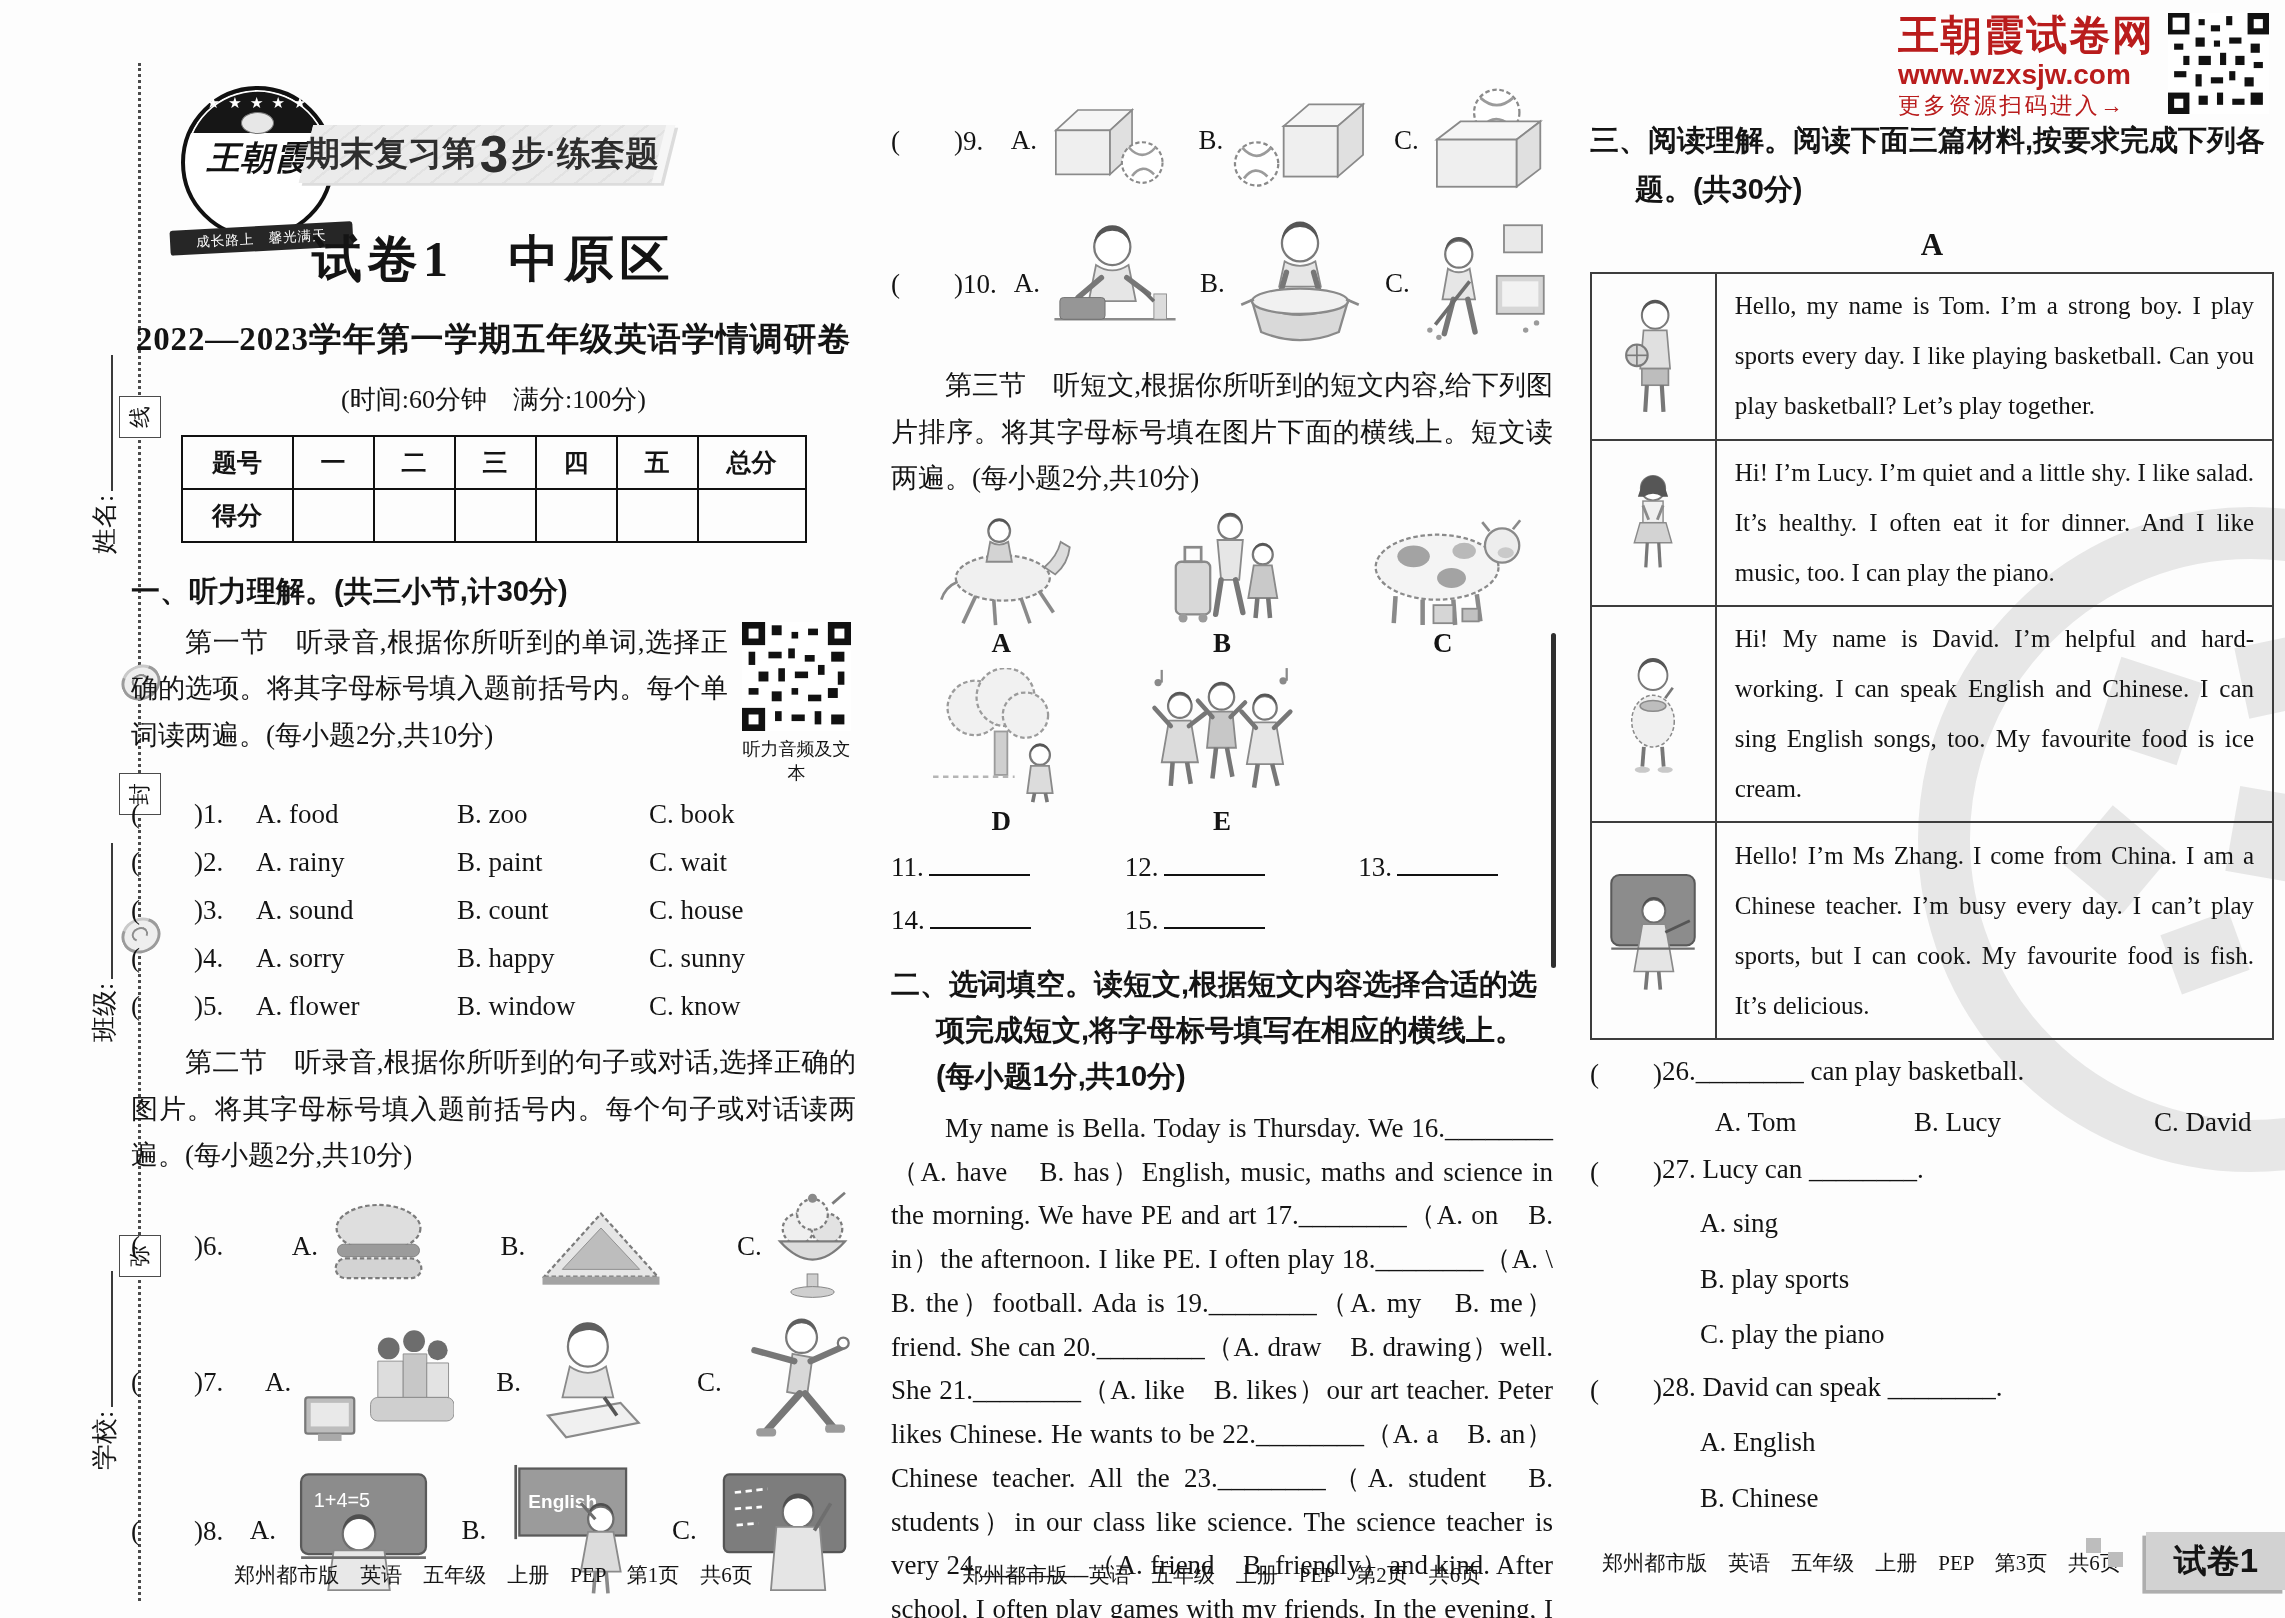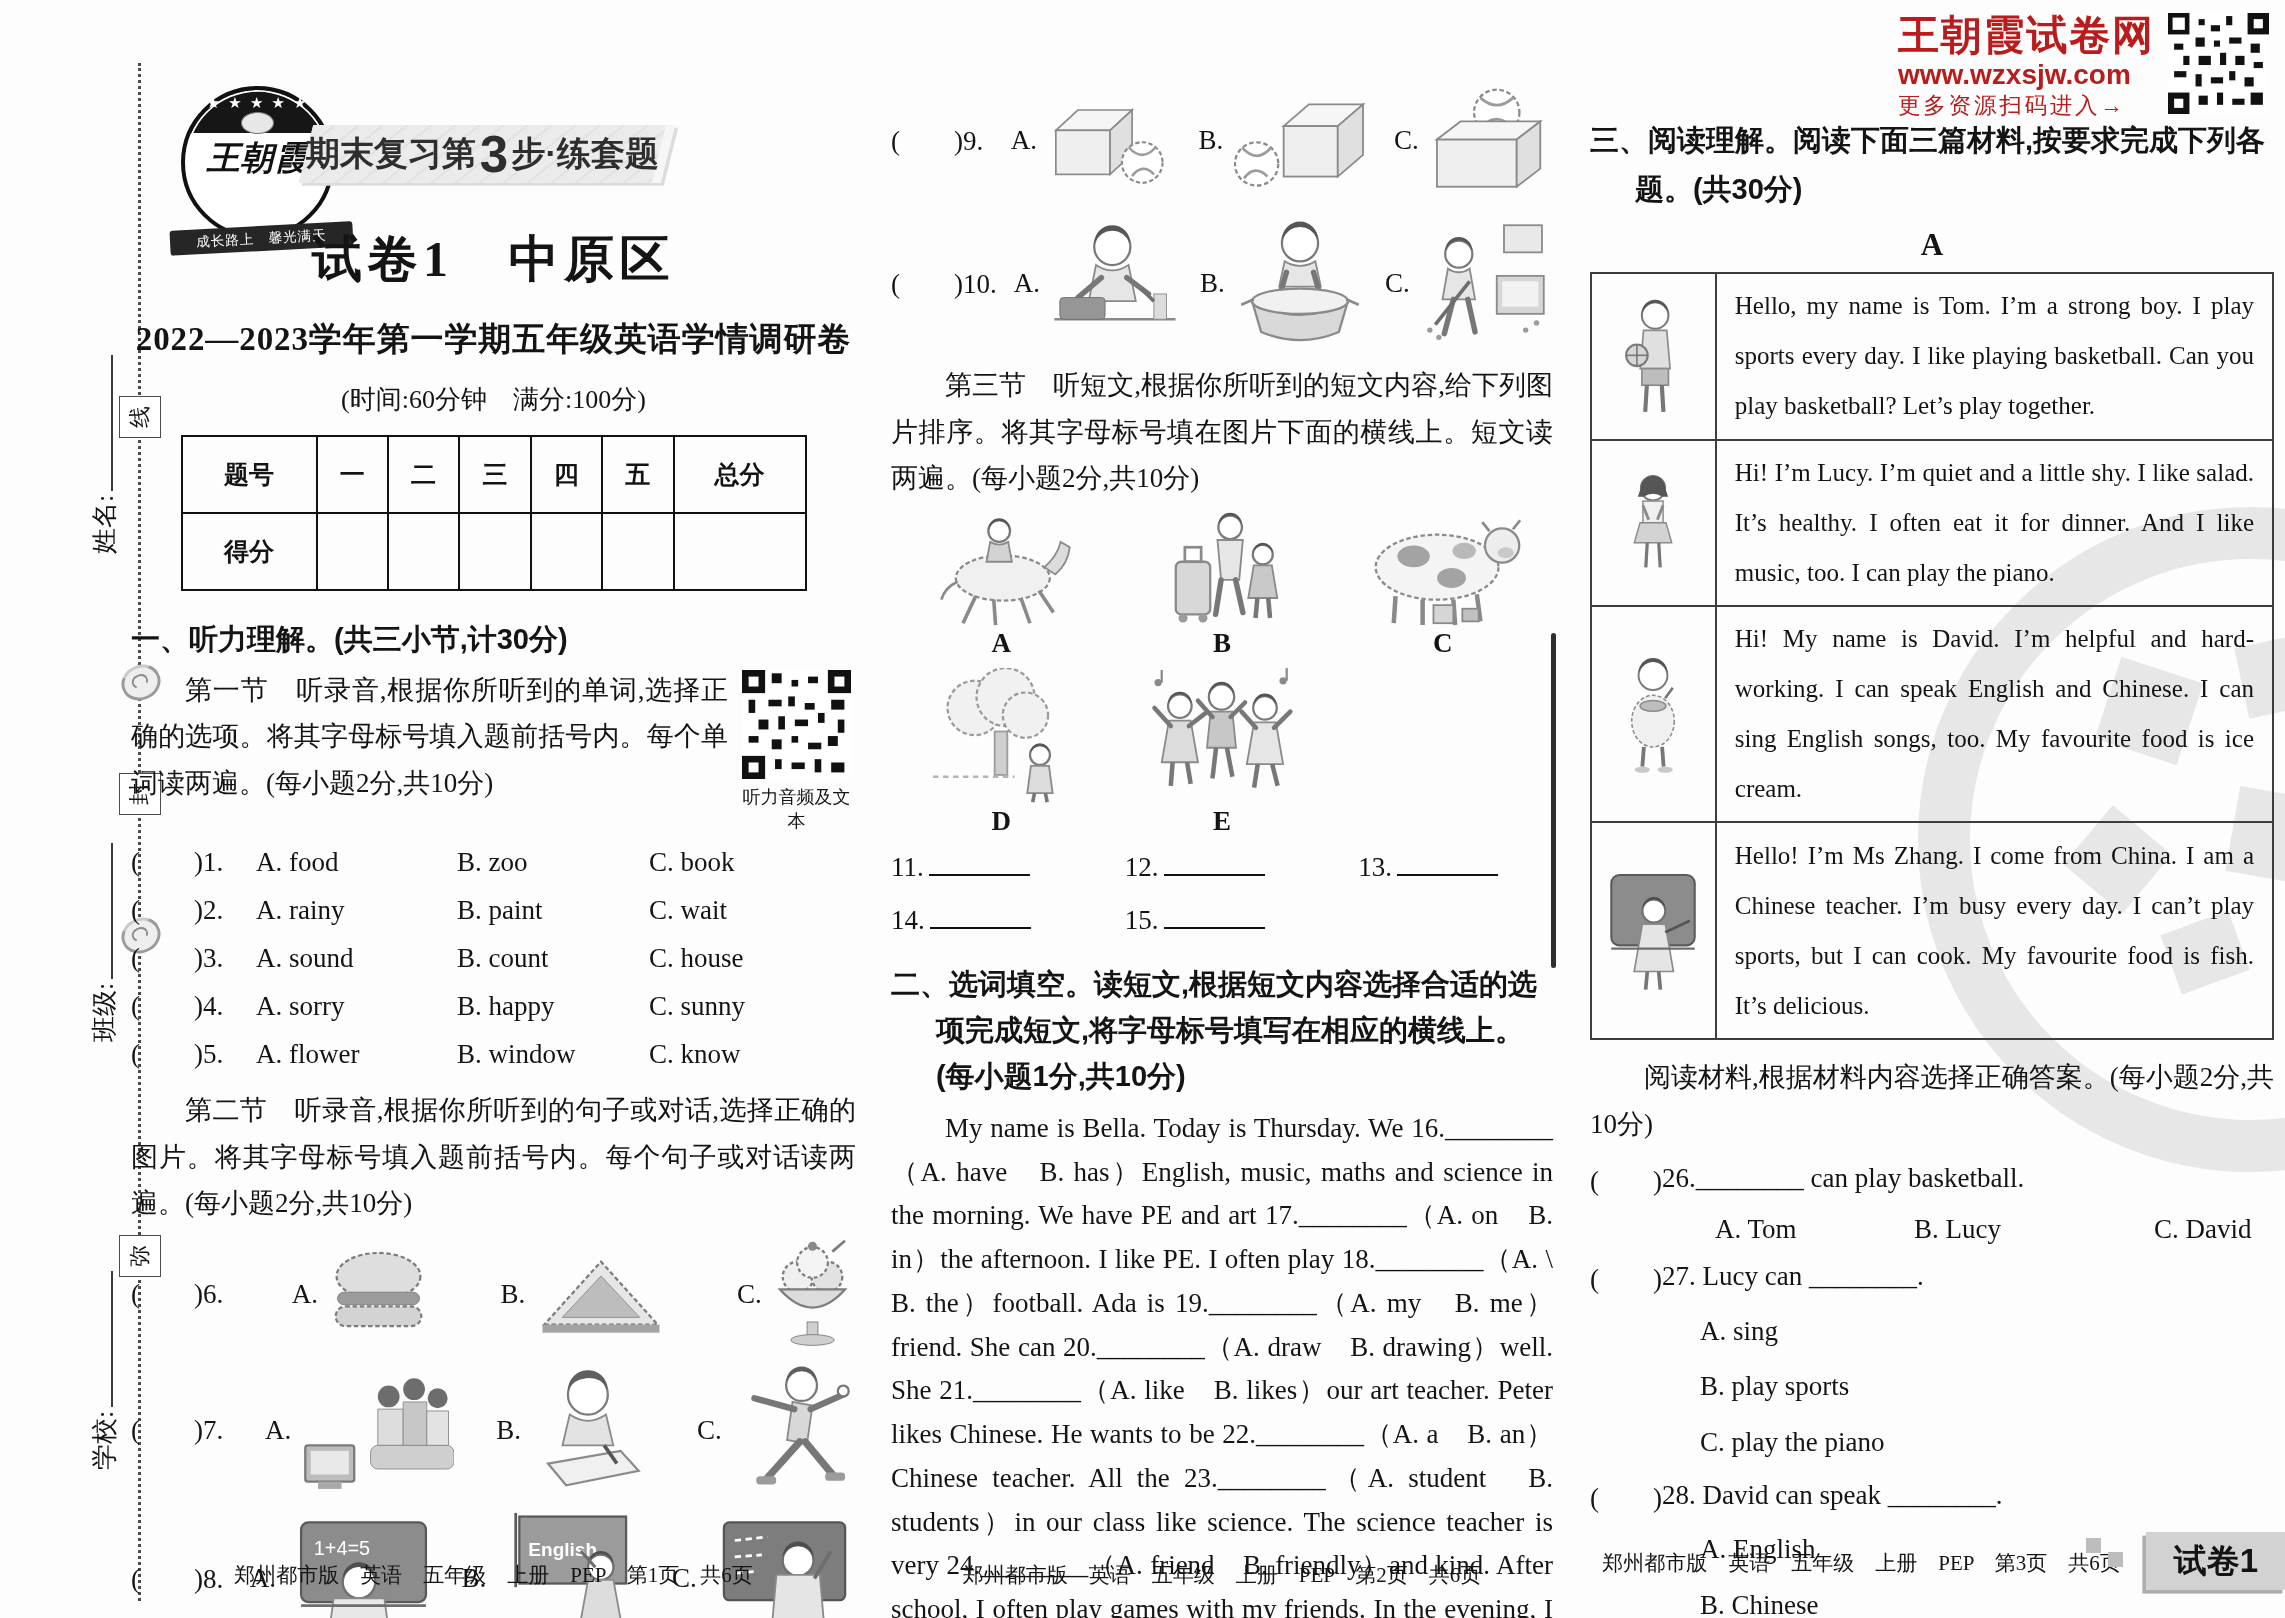--- a/index.html
+++ b/index.html
@@ -42,21 +42,21 @@
   .brand-more{font-weight:400;font-size:22.6px;line-height:1.3;letter-spacing:2.7px;}
   
   .col{position:absolute;top:81px;}
   .col1{left:131px;width:725px;}
   .col2{left:891px;top:87px;width:662px;}
   .col3{left:1590px;top:116px;width:684px;z-index:2;}
   .title{margin-top:145px;text-align:center;font-weight:700;font-size:50px;letter-spacing:5.4px;}
   .subtitle{margin-top:23.5px;text-align:center;font-weight:700;font-size:33px;letter-spacing:0.9px;}
   .meta{margin-top:20px;text-align:center;font-size:26px;}
   table.score{border-collapse:collapse;margin:18px auto 0;width:626px;}
-  table.score td{border:2.3px solid #111;height:43px;text-align:center;font-size:25px;padding:16px;margin-left:19px;}
+  table.score td{border:2.3px solid #111;height:43px;text-align:center;font-size:25px;padding:4px;margin-left:19px;}
   table.score td.h{font-family:"Liberation Sans","DejaVu Sans",sans-serif;font-weight:700;}
   .sec-title{margin-top:29px;font-weight:700;font-size:29px;}
   .para{font-size:27px;line-height:1.72;text-align:justify;}
   .ind{text-indent:2em;}
   .hang{padding-left:1.55em;text-indent:-1.55em;}
   .qr-float{float:right;width:119px;margin:3.6px 0 5.4px 9px;text-align:center;}
   .qr-cap{font-size:18px;margin-top:1.8px;}
   .wq{display:grid;grid-template-columns:125px 201px 192px 1fr;font-size:27px;height:48px;align-items:center;}
   .picrow{display:flex;align-items:center;width:100%;justify-content:space-between;margin-top:12.7px;}
   .qhead{font-size:27px;white-space:pre;}
@@ -672,21 +672,20 @@
             <line x1="4" y1="104" x2="106" y2="104" stroke="#6e6e6e" stroke-width="3"></line>
             <line x1="48" y1="132" x2="46" y2="154" stroke="#777" stroke-width="4.5"></line>
                 <line x1="62" y1="132" x2="64" y2="154" stroke="#777" stroke-width="4.5"></line>
           </svg>
         </td>
         <td class="rtxt">Hello! I’m Ms Zhang. I come from China. I am a Chinese teacher. I’m busy every day. I can’t play sports, but I can cook. My favourite food is fish. It’s delicious.</td>
       </tr>
     </tbody>
       </table>
 
-    <p class="para ind" style="margin:14.5px 0 0">阅读材料,根据材料内容选择正确答案。(每小题2分,共10分)</p>
 
     <div class="q3row">
       <span class="bracket">(　　)</span>
       <span>26.________ can play basketball.</span>
     </div>
     <div class="opts-inline">
       <span>A. Tom</span>
       <span>B. Lucy</span>
       <span>C. David</span>
     </div>

